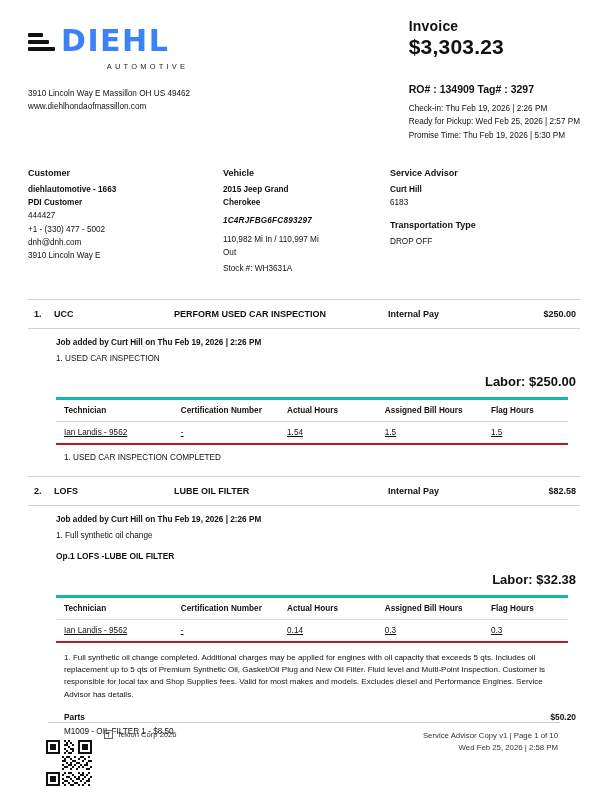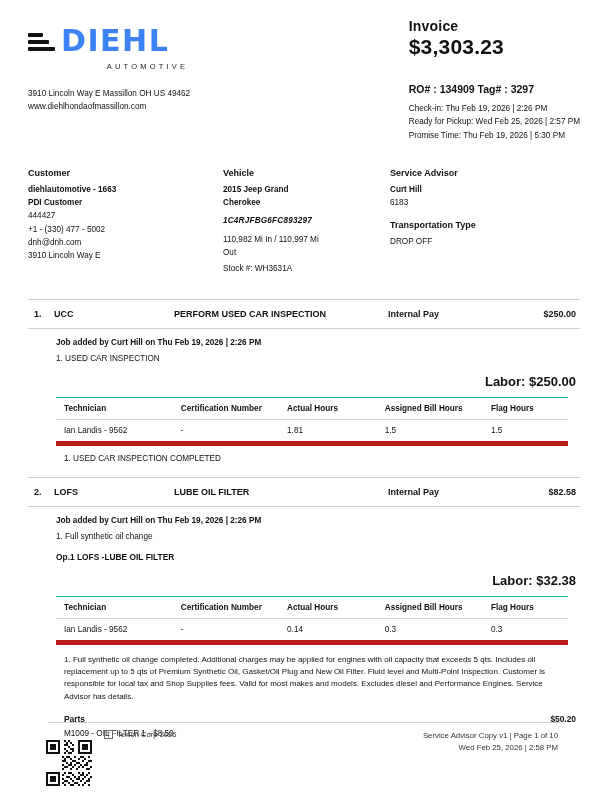--- a/index.html
+++ b/index.html
@@ -180,27 +180,28 @@
     width: calc(100% - 40px);
     margin: 8px 0 0 28px;
     border-collapse: collapse;
     font-size: 8.2px;
     color: #111;
   }
   table.tech th {
     text-align: left;
     font-weight: bold;
     padding: 6px 4px 6px 8px;
-    border-top: 1px solid #14b8a6;
+    border-top: 3px solid #14b8a6;
     border-bottom: 1px solid #d5d5d5;
   }
   table.tech td {
     text-align: left;
     padding: 6px 4px 6px 8px;
-    border-bottom: 5px solid #b91c1c;
+    border-bottom: 2px solid #b91c1c;
+    text-decoration: underline;
   }
   .c-tech { width: 110px; }
   .c-cert { width: 100px; }
   .c-act  { width: 92px; }
   .c-bill { width: 100px; }
   .c-flag { width: 80px; }
 
   .post-note {
     font-size: 8.2px;
     color: #111;
@@ -375,21 +376,21 @@
             <th class="c-cert">Certification Number</th>
             <th class="c-act">Actual Hours</th>
             <th class="c-bill">Assigned Bill Hours</th>
             <th class="c-flag">Flag Hours</th>
           </tr>
         </thead>
         <tbody>
           <tr>
             <td>Ian Landis - 9562</td>
             <td>-</td>
-            <td>1.81</td>
+            <td>1.54</td>
             <td>1.5</td>
             <td>1.5</td>
           </tr>
         </tbody>
       </table>
 
       <div class="post-note">1. USED CAR INSPECTION COMPLETED</div>
       <div class="rule" style="margin-top:14px;"></div>
     </div>
 

